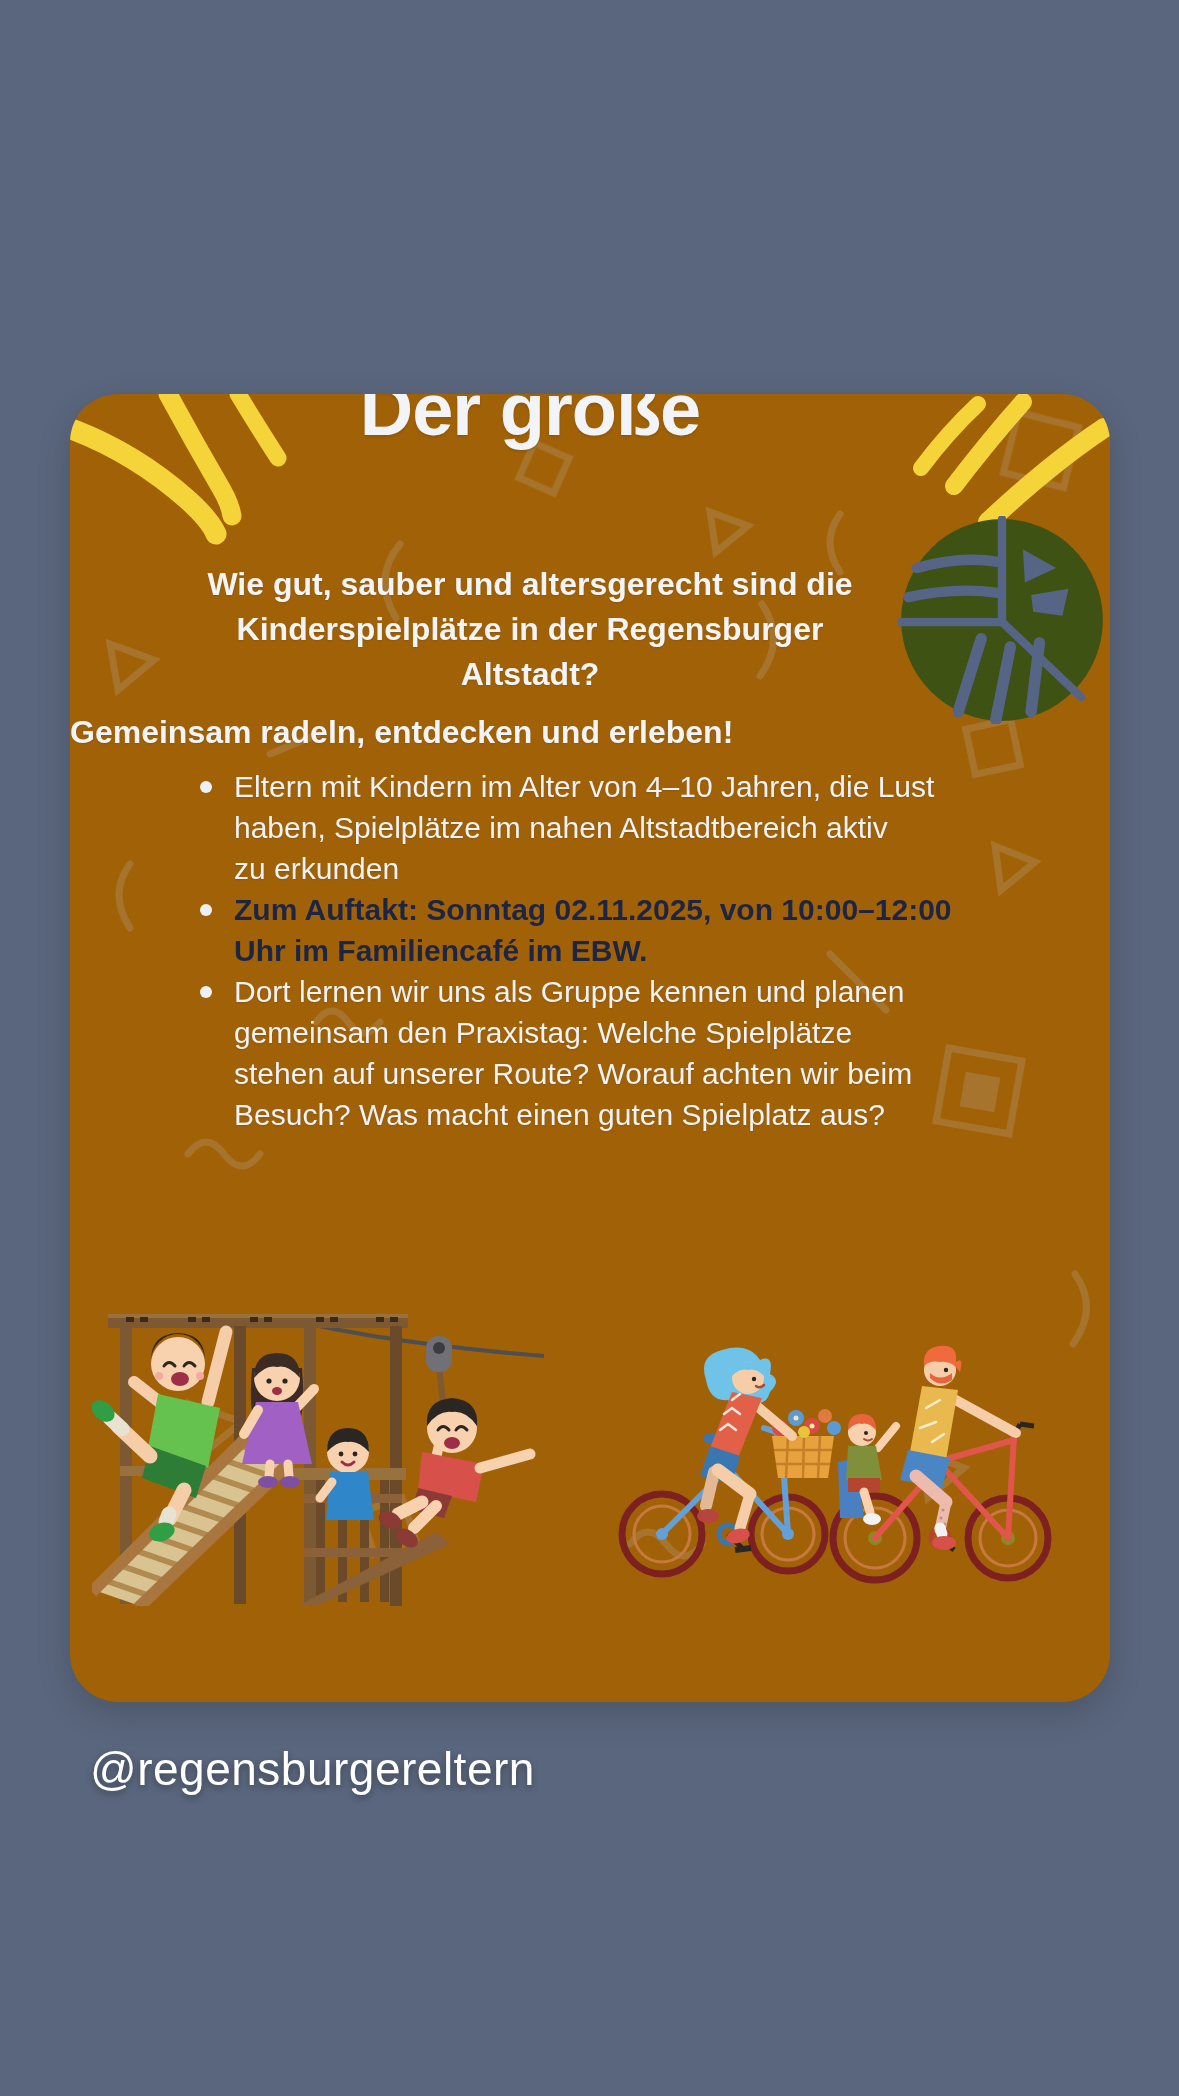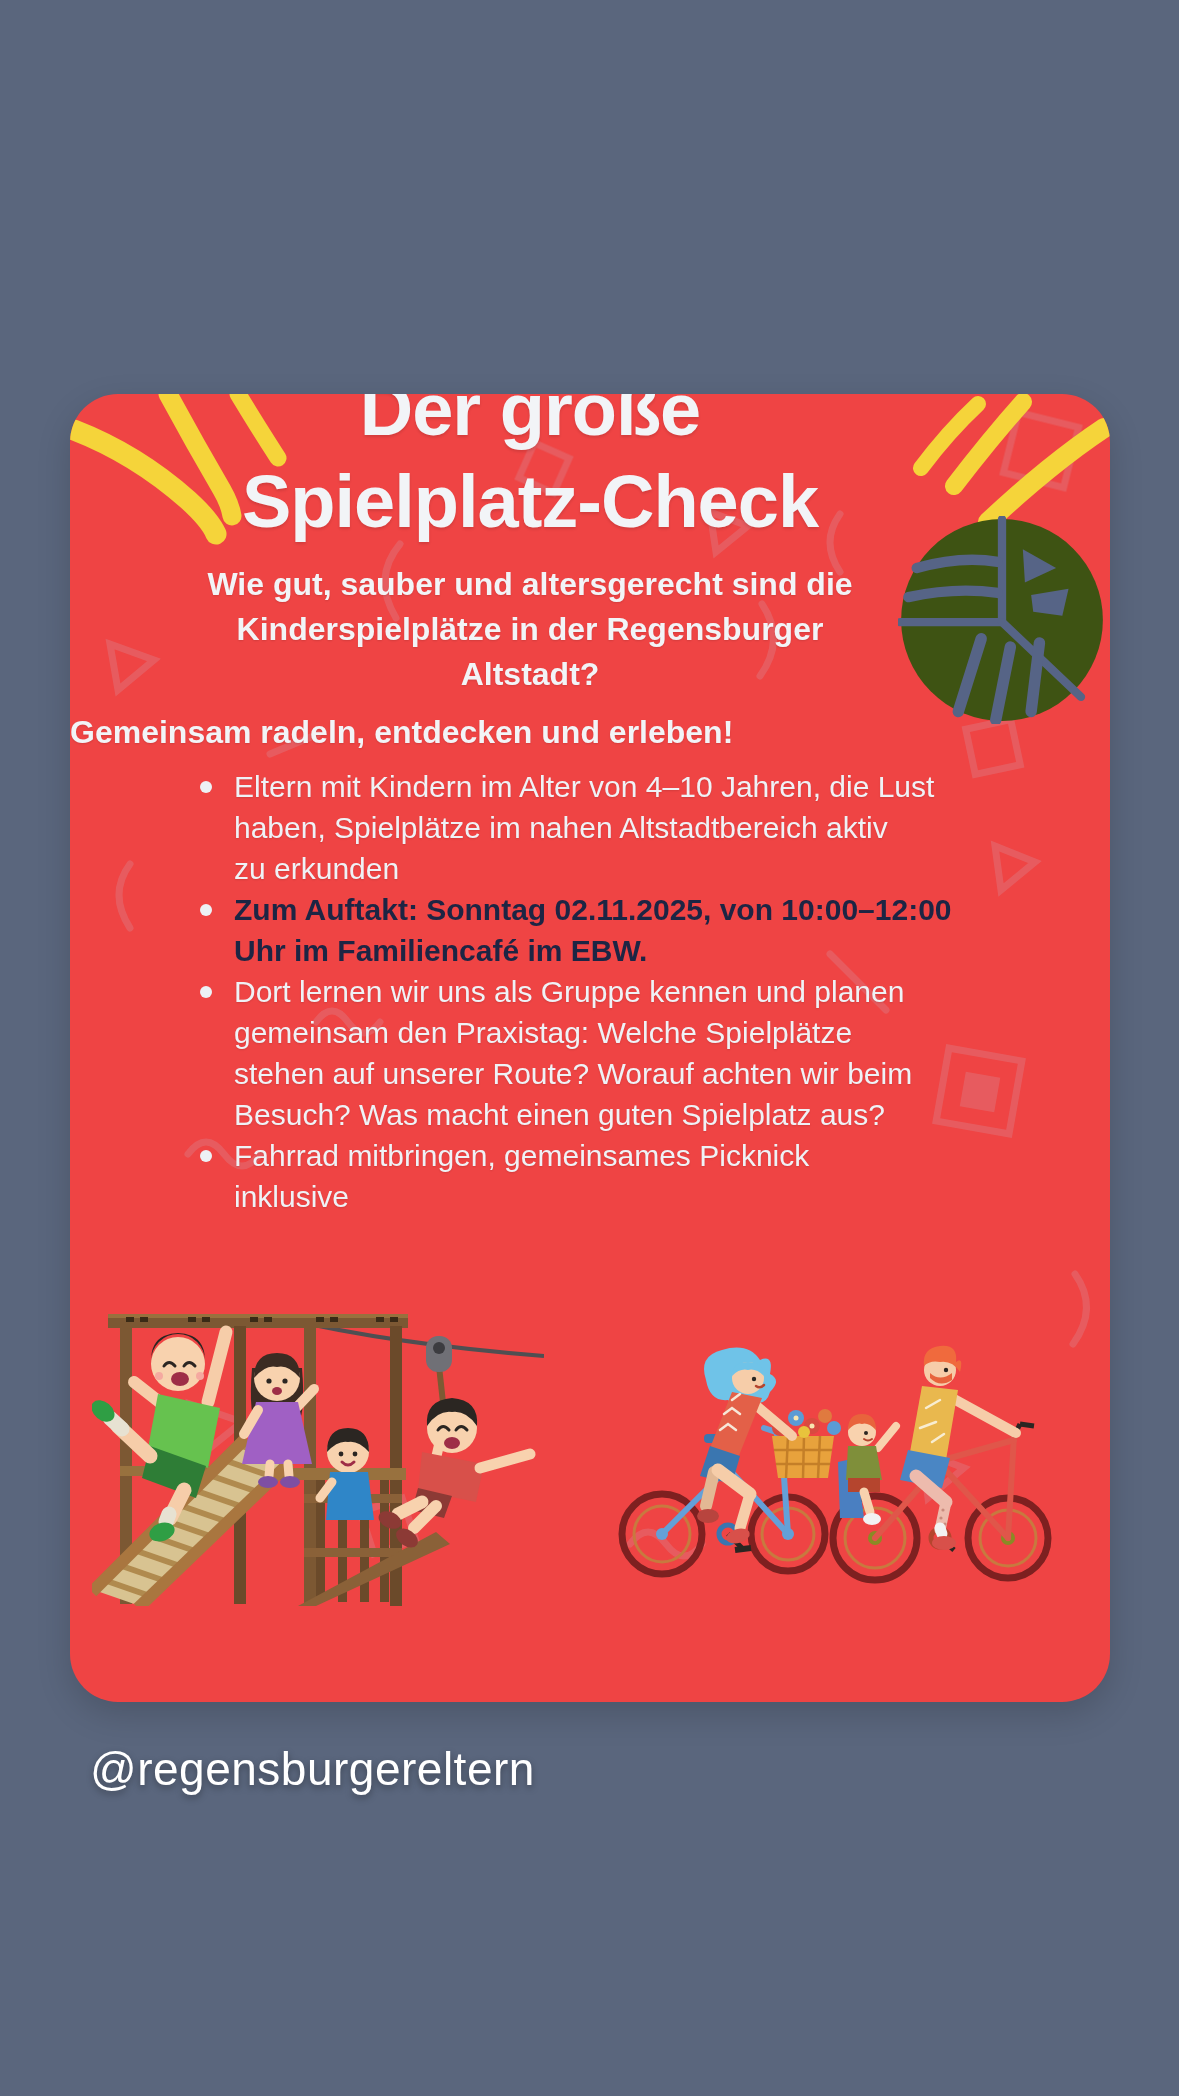--- a/index.html
+++ b/index.html
@@ -3,21 +3,21 @@
 <meta charset="utf-8">
 <style>
   html,body{margin:0;padding:0;}
   body{
     width:1179px;height:2096px;position:relative;overflow:hidden;
     background:#5A667D;
     font-family:"Liberation Sans","DejaVu Sans",sans-serif;
   }
   .card{
     position:absolute;left:70px;top:394px;width:1040px;height:1308px;
-    background:#ef4444;border-radius:48px;overflow:hidden;
+    background:#a16207;border-radius:48px;overflow:hidden;
     box-shadow:0 12px 34px rgba(0,0,0,0.16);
   }
   .doodles{position:absolute;left:0;top:0;width:100%;height:100%;pointer-events:none;}
   .header{
     position:absolute;left:0;top:-30px;right:120px;text-align:center;
     color:#F2F4F7;font-weight:bold;line-height:92px;font-size:74px;
     letter-spacing:-1px;text-shadow:0 2px 3px rgba(0,0,0,0.12);
   }
   .subtitle{
     position:absolute;left:0;top:168px;right:128px;text-align:center;
@@ -117,40 +117,37 @@
       <path d="M128 188 L136 122" stroke-width="11"></path>
     </g>
     <g fill="#566486">
       <polygon points="120,32 152,50 122,64"></polygon>
       <polygon points="128,76 164,70 158,96 130,92"></polygon>
     </g>
   </svg>
 
   <div class="header">
     <div>Der große</div>
-    <div>Spielplatz-Check</div>
   </div>
 
   <div class="subtitle">Wie gut, sauber und altersgerecht sind die
 Kinderspielplätze in der Regensburger
 Altstadt?</div>
   <div class="tagline">Gemeinsam radeln, entdecken und erleben!</div>
 
   <ul class="bullets">
     <li data-style="light">Eltern mit Kindern im Alter von 4–10 Jahren, die Lust
 haben, Spielplätze im nahen Altstadtbereich aktiv
 zu erkunden</li>
     <li data-style="dark">Zum Auftakt:  Sonntag 02.11.2025, von 10:00–12:00
 Uhr im Familiencafé im EBW.</li>
     <li data-style="light">Dort lernen wir uns als Gruppe kennen und planen
 gemeinsam den Praxistag: Welche Spielplätze
 stehen auf unserer Route? Worauf achten wir beim
 Besuch? Was macht einen guten Spielplatz aus?</li>
-    <li data-style="light">Fahrrad mitbringen, gemeinsames Picknick
-inklusive</li>
   </ul>
 
   <svg class="illus-playground" width="452" height="300" viewBox="0 0 452 300">
     <path d="M190 12 Q 300 38 452 50" stroke="#4F4F52" stroke-width="4" fill="none"></path>
     <rect x="16" y="8" width="300" height="14" fill="#7C5833"></rect>
     <rect x="16" y="8" width="300" height="4" fill="#98713E"></rect>
     <g fill="#3A2A16">
       <rect x="34" y="11" width="8" height="5"></rect>
         <rect x="48" y="11" width="8" height="5"></rect>
       <rect x="96" y="11" width="8" height="5"></rect>

